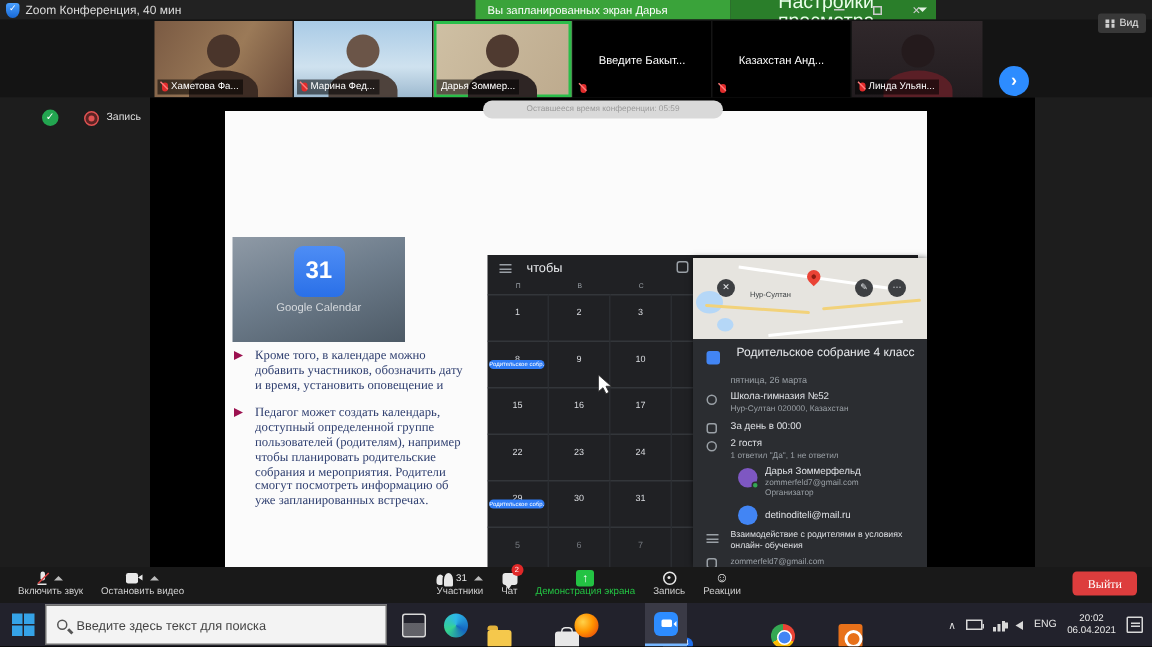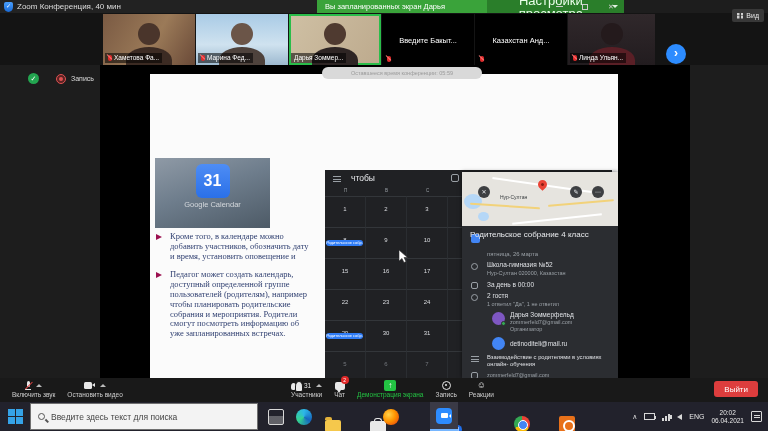--- a/index.html
+++ b/index.html
@@ -90,21 +90,21 @@
   .emap{position:absolute;left:0;top:0;width:156px;height:54px;background:#e6e4df;overflow:hidden;}
   .blob{position:absolute;background:#b5d7f7;border-radius:50%;}
   .road{position:absolute;background:#f2d27a;height:2px;border-radius:1px;}
   .roadw{position:absolute;background:#fff;height:1.5px;}
   .pin{position:absolute;left:76px;top:8px;width:9px;height:9px;background:#ea4335;border-radius:50% 50% 50% 0;transform:rotate(-45deg);}
   .pin:after{content:"";position:absolute;left:3px;top:3px;width:3px;height:3px;border-radius:50%;background:#8c1d12;}
   .map-city{position:absolute;left:38px;top:22px;font-size:5px;color:#3c4043;}
   .map-btn{position:absolute;width:12px;height:12px;border-radius:50%;background:rgba(38,40,44,.88);color:#e8eaed;font-size:6px;line-height:12px;text-align:center;cursor:pointer;}
   .ebody{position:absolute;left:0;top:54px;right:0;bottom:0;color:#e8eaed;}
   .ecolor{position:absolute;left:9px;top:8px;width:9px;height:9px;border-radius:2px;background:#4285f4;}
-  .etitle{position:absolute;left:8px;top:4px;width:122px;font-size:8px;line-height:10px;}
+  .etitle{position:absolute;left:29px;top:4px;width:122px;font-size:8px;line-height:10px;}
   .edate{position:absolute;left:25px;top:25px;font-size:6px;color:#9aa0a6;}
   .erow-ic{position:absolute;left:9px;width:7px;height:7px;border:1px solid #9aa0a6;border-radius:50%;}
   .etext{position:absolute;left:25px;font-size:6.5px;color:#dfe1e5;}
   .esub{position:absolute;left:25px;font-size:5.5px;color:#9aa0a6;}
   .avatar{position:absolute;left:30px;width:13px;height:13px;border-radius:50%;}
   .presence{position:absolute;right:-1px;bottom:-1px;width:5px;height:5px;border-radius:50%;background:#34a853;border:1px solid #2b2d31;}
   .lines-ic{position:absolute;left:9px;width:8px;height:6px;border-top:1px solid #9aa0a6;border-bottom:1px solid #9aa0a6;}
   .lines-ic:after{content:"";position:absolute;left:0;top:2px;width:8px;height:1px;background:#9aa0a6;}
 
   
@@ -126,21 +126,21 @@
   .ppl-ic:before{left:0;top:2px;width:5px;height:7px;}
   .ppl-ic:after{left:4px;top:0;width:6px;height:9px;border:1px solid #191919;}
   .count{color:#e8e8e8;font-size:6.5px;margin-left:1px;}
   .chat-ic{position:relative;width:10px;height:8px;background:#e8e8e8;border-radius:2px;}
   .chat-ic:after{content:"";position:absolute;left:2px;bottom:-3px;border-left:2px solid transparent;border-right:2px solid transparent;border-top:3px solid #e8e8e8;}
   .badge{position:absolute;right:-4px;top:-4px;width:8px;height:8px;border-radius:50%;background:#e02828;color:#fff;font-size:5px;line-height:8px;text-align:center;}
   .share-ic{width:12px;height:11px;background:#23c343;border-radius:2px;color:#fff;font-size:8px;line-height:11px;text-align:center;font-weight:bold;}
   .rec-ic{width:9px;height:9px;border:1.5px solid #e8e8e8;border-radius:50%;position:relative;}
   .rec-ic:after{content:"";position:absolute;left:2px;top:2px;width:2px;height:2px;border-radius:50%;background:#e8e8e8;}
   .react-ic{color:#e8e8e8;font-size:9px;line-height:9px;}
-  .leave-btn{position:absolute;right:10px;top:3px;height:16px;background:#dd3d3d;border:none;border-radius:3px;color:#fff;font-size:8px;padding:0 10px;cursor:pointer;}
+  .leave-btn{position:absolute;right:10px;top:3px;height:16px;background:#dd3d3d;border:none;border-radius:3px;color:#fff;font-size:8px;padding:0 10px;cursor:pointer;font-family:Liberation Serif, serif;}
   .green-label{color:#23c343;}
 
   
   .taskbar{position:absolute;left:0;top:402px;width:768px;height:29px;background:#22222c;display:flex;align-items:center;}
   .start{position:absolute;left:8px;top:7px;width:15px;height:15px;display:grid;grid-template-columns:7px 7px;grid-gap:1px;cursor:pointer;}
   .start i{background:#35a3e8;}
   .searchbox{position:absolute;left:30px;top:1px;width:228px;height:27px;background:#f3f3f3;border:1px solid #707070;display:flex;align-items:center;gap:6px;padding:0 7px;}
   .mag{width:7px;height:7px;border:1.5px solid #555;border-radius:50%;position:relative;flex:none;}
   .mag:after{content:"";position:absolute;left:6px;top:6px;width:4px;height:1.5px;background:#555;transform:rotate(45deg);}
   .searchbox span{color:#444;font-size:8.5px;white-space:nowrap;}

